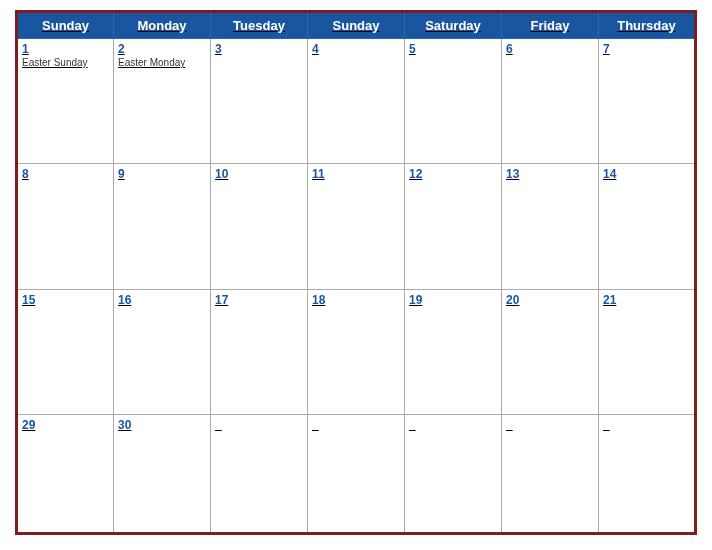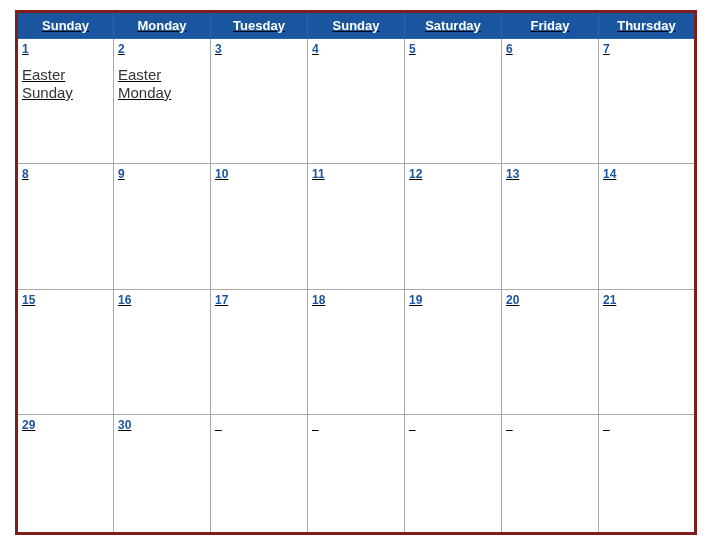--- a/index.html
+++ b/index.html
@@ -77,23 +77,23 @@
     .day-number {
       font-size: 12px;
       color: #1a56a0;
       font-weight: bold;
       display: block;
     }
     .day-number.empty {
       color: transparent;
     }
     .holiday {
-      font-size: 15px;
+      font-size: 10px;
       color: #333;
-      margin-top: 10px;
+      margin-top: 1px;
       display: block;
       line-height: 1.2;
     }
     .weekend-bg {
       background-color: #e8eef8;
     }
     .last-row td {
       height: 68px;
     }
   </style>

